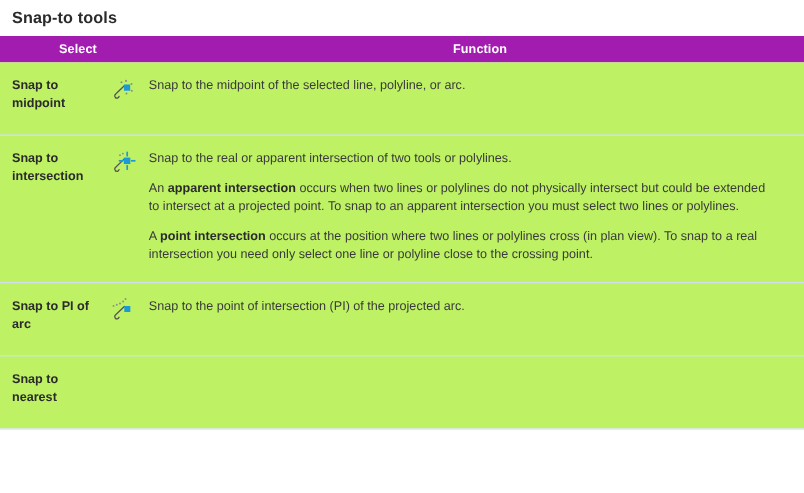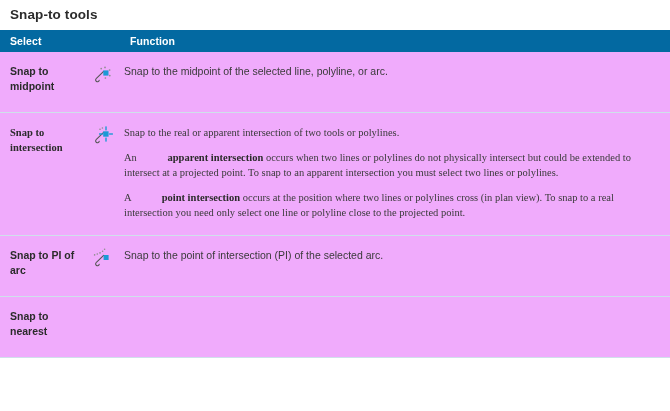--- a/index.html
+++ b/index.html
@@ -31,39 +31,39 @@
     letter-spacing: 0.1px;
   }
 
   table.snap-table {
     width: 670px;
     border-collapse: collapse;
     table-layout: fixed;
   }
 
   thead th {
-    background: #0369a1;
+    background: #a21caf;
     color: #ffffff;
     font-size: 10.5px;
     font-weight: 700;
-    text-align: left;
+    text-align: center;
     padding: 5px 0 5px 10px;
     letter-spacing: 0.1px;
     height: 11px;
   }
 
   col.c-select   { width: 85px; }
   col.c-icon     { width: 35px; }
   col.c-function { width: 550px; }
 
   tbody td {
     vertical-align: top;
     border-bottom: 1px solid #cfe0ea;
     padding: 0;
-    background: #f0abfc;
+    background: #bef264;
   }
 
   tbody tr:first-child td { border-top: none; }
 
   td.select-cell {
     font-size: 10.5px;
     font-weight: 700;
     color: #2b2b2b;
     line-height: 15px;
     padding: 12px 6px 14px 10px;
@@ -83,34 +83,33 @@
 
   td.function-cell p {
     margin: 0 0 9px 0;
   }
   td.function-cell p:last-child {
     margin-bottom: 0;
   }
   td.function-cell b {
     font-weight: 700;
     color: #2b2b2b;
-    margin-left: 28px;
   }
 
   .icon-wrap {
     display: inline-block;
     width: 26px;
     height: 26px;
     line-height: 0;
   }
 
   
   tr.r-midpoint td     { height: 34px; }
   tr.r-end td          { height: 28px; }
-  tr.r-intersection td { height: 80px; font-family: Liberation Serif, serif; }
+  tr.r-intersection td { height: 80px; }
   tr.r-pi td           { height: 34px; }
   tr.r-center td       { height: 32px; }
   tr.r-nearest td      { height: 34px; }
 </style>
 </head>
 <body>
 
 <div class="page">
 
   <div class="page-title">Snap-to tools</div>
@@ -164,42 +163,42 @@
               <rect x="10.0" y="10.3" width="3.8" height="1.4" fill="#1b9ad6"></rect>
               <rect x="20.1" y="10.3" width="3.8" height="1.4" fill="#1b9ad6"></rect>
               <circle cx="11.0" cy="6.3" r="0.8" fill="#8d8d8d"></circle>
               <circle cx="13.4" cy="5.0" r="0.8" fill="#8d8d8d"></circle>
             </svg>
           </span>
         </td>
         <td class="function-cell">
           <p>Snap to the real or apparent intersection of two tools or polylines.</p>
           <p><span>An </span><b>apparent intersection</b><span> occurs when two lines or polylines do not physically intersect but could be extended to intersect at a projected point. To snap to an apparent intersection you must select two lines or polylines.</span></p>
-          <p><span>A </span><b>point intersection</b><span> occurs at the position where two lines or polylines cross (in plan view). To snap to a real intersection you need only select one line or polyline close to the projected point.</span></p>
+          <p><span>A </span><b>point intersection</b><span> occurs at the position where two lines or polylines cross (in plan view). To snap to a real intersection you need only select one line or polyline close to the crossing point.</span></p>
         </td>
       </tr>
 
       <tr class="r-pi">
         <td class="select-cell">Snap to PI of arc</td>
         <td class="icon-cell">
           <span class="icon-wrap">
             <svg width="26" height="26" viewBox="0 0 26 26">
               <path d="M7.5 19.5 C6.3 18.6 6.4 17.2 7.4 16.3 L14.6 9.4" fill="none" stroke="#555" stroke-width="1.1" stroke-linecap="round"></path>
               <path d="M7.5 19.5 C8.8 20.2 9.9 19.4 10.2 18.4" fill="none" stroke="#555" stroke-width="1.1" stroke-linecap="round"></path>
               <rect x="14.6" y="9.0" width="5.0" height="5.0" fill="#1b9ad6"></rect>
               <circle cx="5.6" cy="8.9" r="0.8" fill="#8d8d8d"></circle>
               <circle cx="8.3" cy="8.0" r="0.8" fill="#8d8d8d"></circle>
               <circle cx="11.0" cy="6.9" r="0.8" fill="#8d8d8d"></circle>
               <circle cx="13.6" cy="5.2" r="0.8" fill="#8d8d8d"></circle>
               <circle cx="15.6" cy="3.2" r="0.8" fill="#8d8d8d"></circle>
             </svg>
           </span>
         </td>
         <td class="function-cell">
-          <p>Snap to the point of intersection (PI) of the selected arc.</p>
+          <p>Snap to the point of intersection (PI) of the projected arc.</p>
         </td>
       </tr>
 
 
       <tr class="r-nearest">
         <td class="select-cell">Snap to nearest</td>
         <td class="icon-cell">
           
         </td>
         <td class="function-cell">

